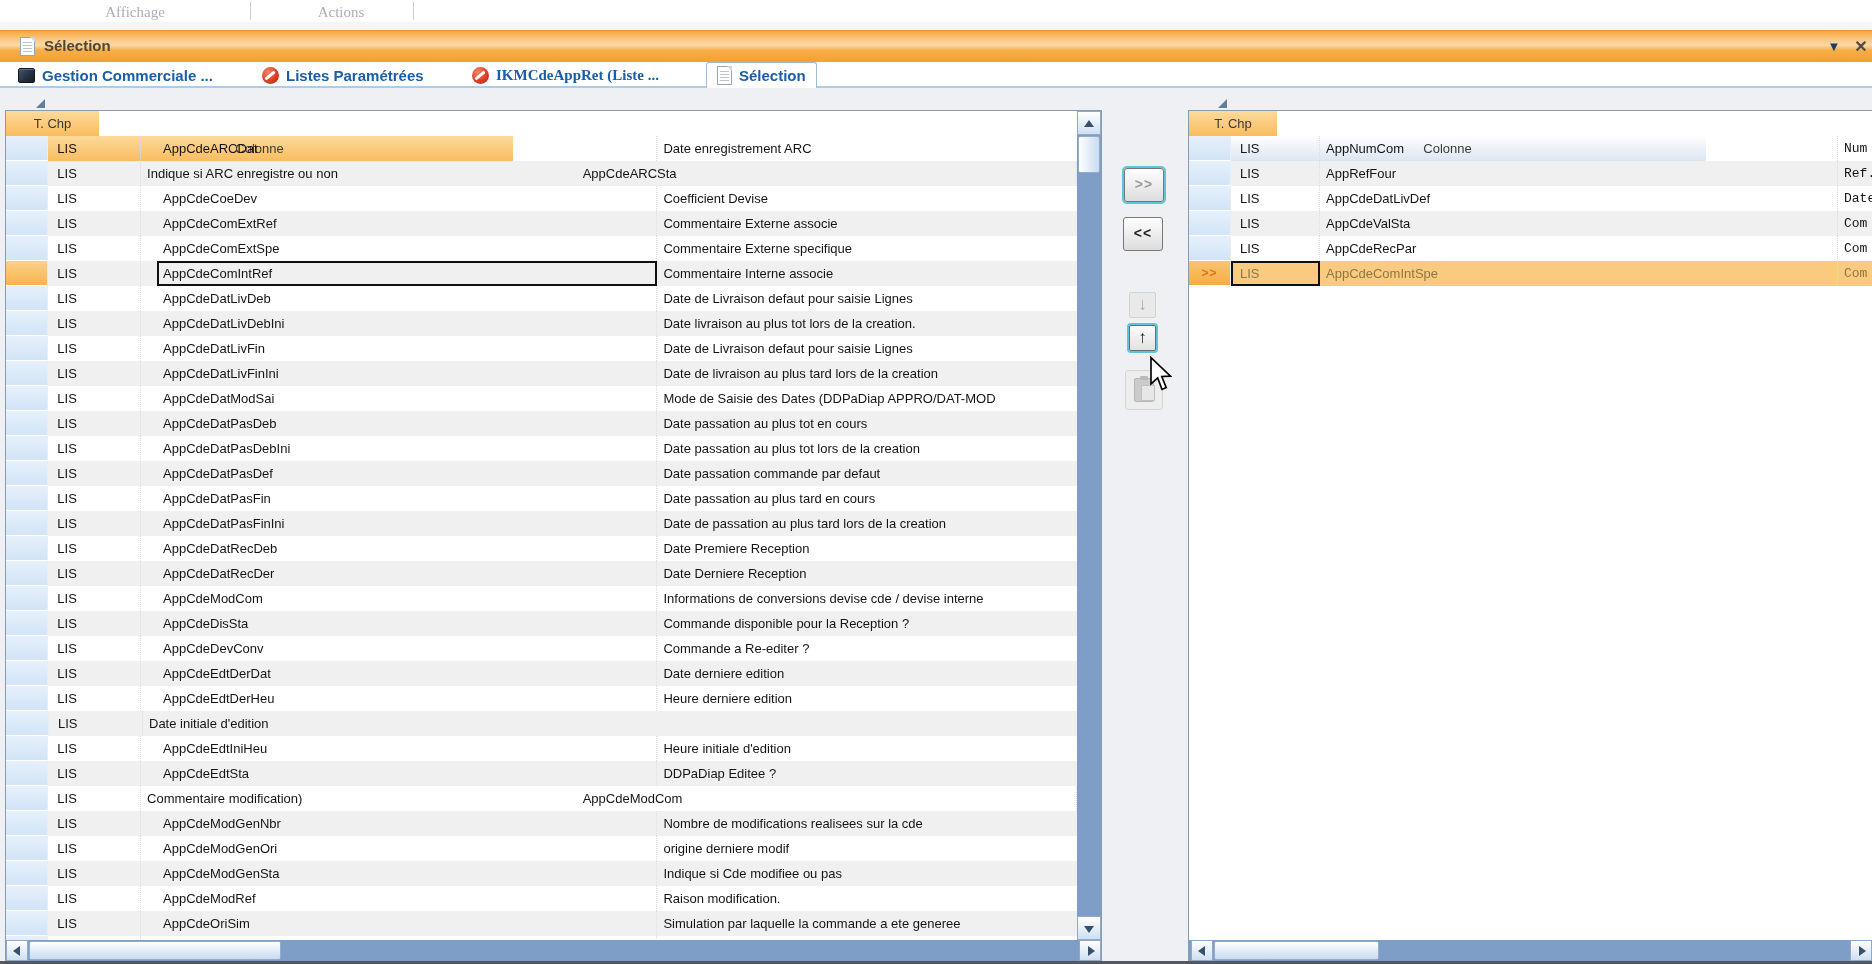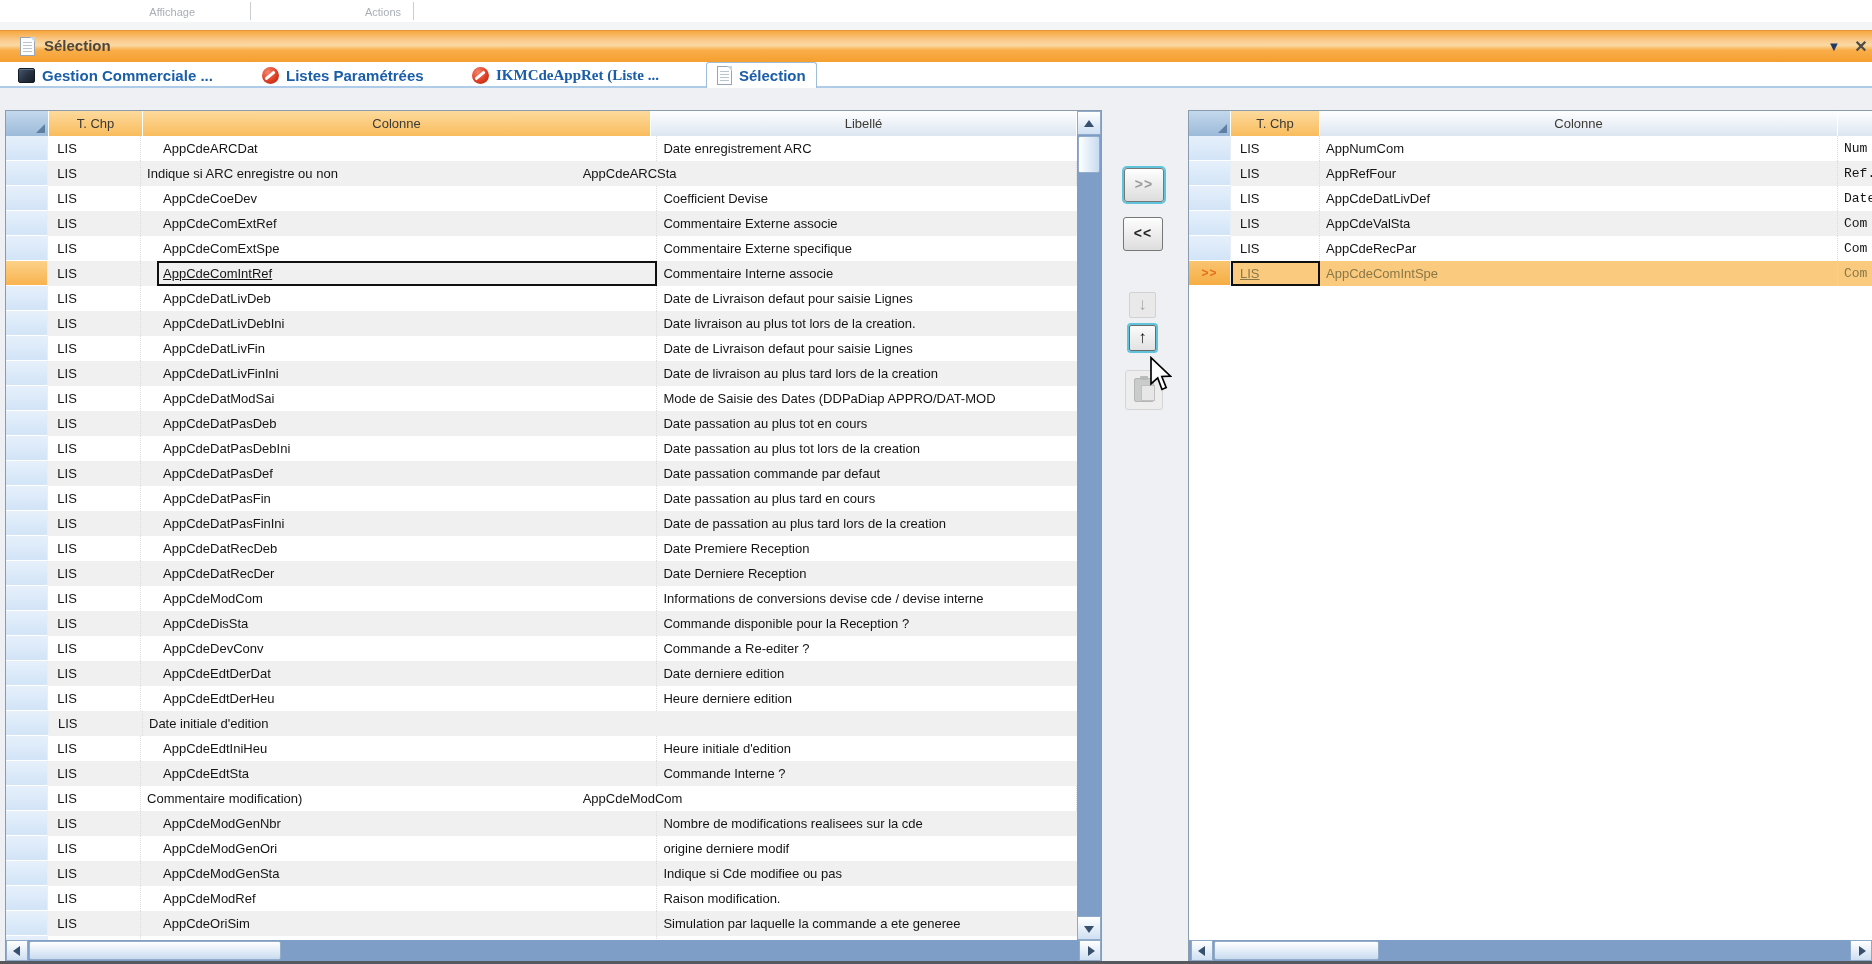--- a/index.html
+++ b/index.html
@@ -1,22 +1,22 @@
 <!DOCTYPE html>
 <html><head>
 <meta charset="utf-8">
 <style>
   * { margin:0; padding:0; box-sizing:border-box; }
   body { font-family:"Liberation Sans", sans-serif; background:#EEF0F3; }
   .screen { position:relative; width:1872px; height:964px; overflow:hidden; background:#EEF0F3; }
 
   
   .menubar { position:absolute; left:0; top:0; width:100%; height:22px; background:#FFFFFF; }
-  .menu-item { position:absolute; top:0; height:22px; line-height:24px; text-align:right;
-               font-size:11px; color:#A9AEB6; cursor:default; }
+  .menu-item { position:absolute; top:0; height:22px; line-height:24px; text-align:center;
+               font-size:15px; color:#A9AEB6; cursor:default;font-family:Liberation Serif, serif; }
   .msep { position:absolute; top:2px; width:1px; height:18px; background:#C9CDD2; }
   .menugap { position:absolute; left:0; top:22px; width:100%; height:8px; background:#F4F5F6; }
 
   
   .titlebar { position:absolute; left:0; top:30px; width:100%; height:32px;
     background:linear-gradient(180deg,#F7A73E 0%,#FAC988 28%,#FBD9A4 46%,#F9AE49 62%,#F59F2F 100%);
     border-top:1px solid #E8963B; }
   .titlebar .title { position:absolute; left:44px; top:6px; font-size:15px; font-weight:bold; color:#4F463A; }
   .doc-icon { width:15px; height:19px; background:#FDFDFD; border:1px solid #97A5B5; position:relative; }
   .doc-icon:before { content:''; position:absolute; left:2px; top:4px; right:2px; height:10px;
@@ -39,40 +39,40 @@
   .app-icon { width:17px; height:15px; border-radius:2px; border:1px solid #121A24;
     background:linear-gradient(135deg,#46566A 0%,#273140 55%,#151D28 100%);
     box-shadow:inset 0 1px 0 #5D708A; }
   .red-icon { width:17px; height:17px; border-radius:50%;
     background:radial-gradient(circle at 35% 30%, #F4836A, #D93A20 60%, #A92610 100%); position:relative; }
   .red-icon:after { content:''; position:absolute; left:2px; top:7px; width:12px; height:3px;
     background:#FFF; border-radius:1px; transform:rotate(-40deg); }
 
   
   .grid { position:absolute; background:#FFFFFF; border:1px solid #8A9BAE; }
-  .ghead { display:flex; height:25px; }
+  .ghead { display:flex; height:35px;flex-direction:column; }
   .hc { border-right:1px solid #FFFFFF; text-align:center; line-height:25px; font-size:13px; color:#3B3A34; }
   .hc.orange { background:linear-gradient(#FDDA9C,#F9BC5E); }
   .hc.pale   { background:linear-gradient(#FEFEFF,#DCE6F1); }
   .hc.corner { background:linear-gradient(#C3D8EC,#9CBAD9); position:relative; }
   .hc.corner:after { content:''; position:absolute; right:3px; bottom:3px;
     border-left:9px solid transparent; border-bottom:9px solid #5E7FA4; }
 
   .rows { position:absolute; overflow:hidden; }
   .grid-row { display:flex; height:25px; }
   .grid-row:nth-child(even) { background:#F0F0F0; }
   .cell { line-height:25px; font-size:13px; color:#141414; white-space:nowrap; overflow:hidden;
           border-right:1px dotted #DCDCDC; }
   .cell.sel { background:linear-gradient(#E6F0FB,#D2E4F7); border-bottom:1px solid #FFFFFF;
               border-right:1px solid #E7EEF6; text-align:center; }
   .lsel .cell.sel { background:linear-gradient(#FCD188,#F8B34E); }
   .rowsel .cell { background:#FACB7E; color:#8A7747; }
   .rowsel .cell.sel { background:linear-gradient(#F9C470,#F6AE43); color:#E2701A; font-weight:bold;
                       letter-spacing:1px; font-size:12px; }
-  .focuscell { outline:2px solid #101010; outline-offset:-2px;text-decoration:underline; }
+  .focuscell { outline:2px solid #101010; outline-offset:-2px; }
 
   .w-sel{width:43px;} .w-tchp{width:94px;padding-left:9px;} .w-col{width:508px;padding-left:6px;margin-left:16px;}
   .w-lib{width:426px;padding-left:6px;border-right:none;}
   .r-sel{width:42px;} .r-tchp{width:89px;padding-left:9px;} .r-col{width:518px;padding-left:6px;}
   .r-lib{flex:1;padding-left:6px;border-right:none;font-family:Liberation Mono, monospace;}
 
   
   .vscroll { position:absolute; width:24px; background:#7E9DC7; }
   .hscroll { position:absolute; height:21px; background:#7E9DC7; }
   .sbtn { position:absolute; background:linear-gradient(#FFFFFF,#CFDFF2); border:1px solid #8FA9C9; }
@@ -302,21 +302,21 @@
         <div class="grid-row">
           <div class="cell w-sel sel"></div>
           <div class="cell w-tchp">LIS</div>
           <div class="cell w-col">AppCdeEdtIniHeu</div>
           <div class="cell w-lib">Heure initiale d'edition</div>
         </div>
         <div class="grid-row">
           <div class="cell w-sel sel"></div>
           <div class="cell w-tchp">LIS</div>
           <div class="cell w-col">AppCdeEdtSta</div>
-          <div class="cell w-lib">Commande Interne ?</div>
+          <div class="cell w-lib">DDPaDiap Editee ?</div>
         </div>
         <div class="grid-row">
           <div class="cell w-sel sel"></div>
           <div class="cell w-tchp">LIS</div>
           <div class="cell w-lib">Commentaire modification)</div>
           <div class="cell w-col">AppCdeModCom</div>
         </div>
         <div class="grid-row">
           <div class="cell w-sel sel"></div>
           <div class="cell w-tchp">LIS</div>

